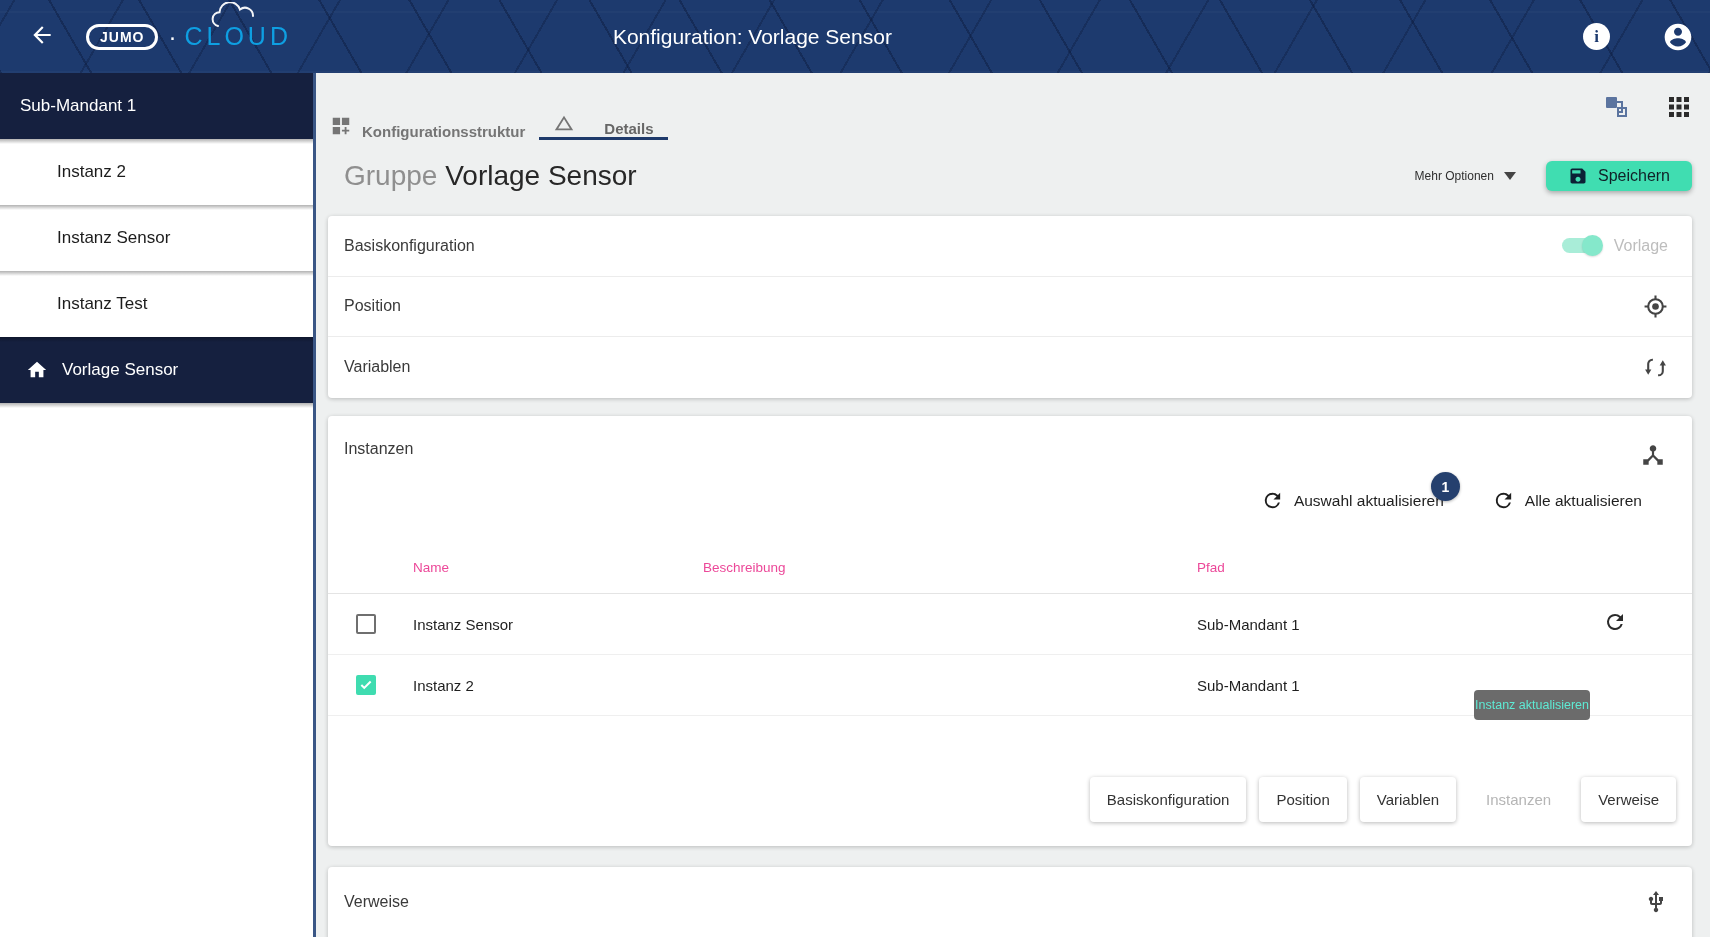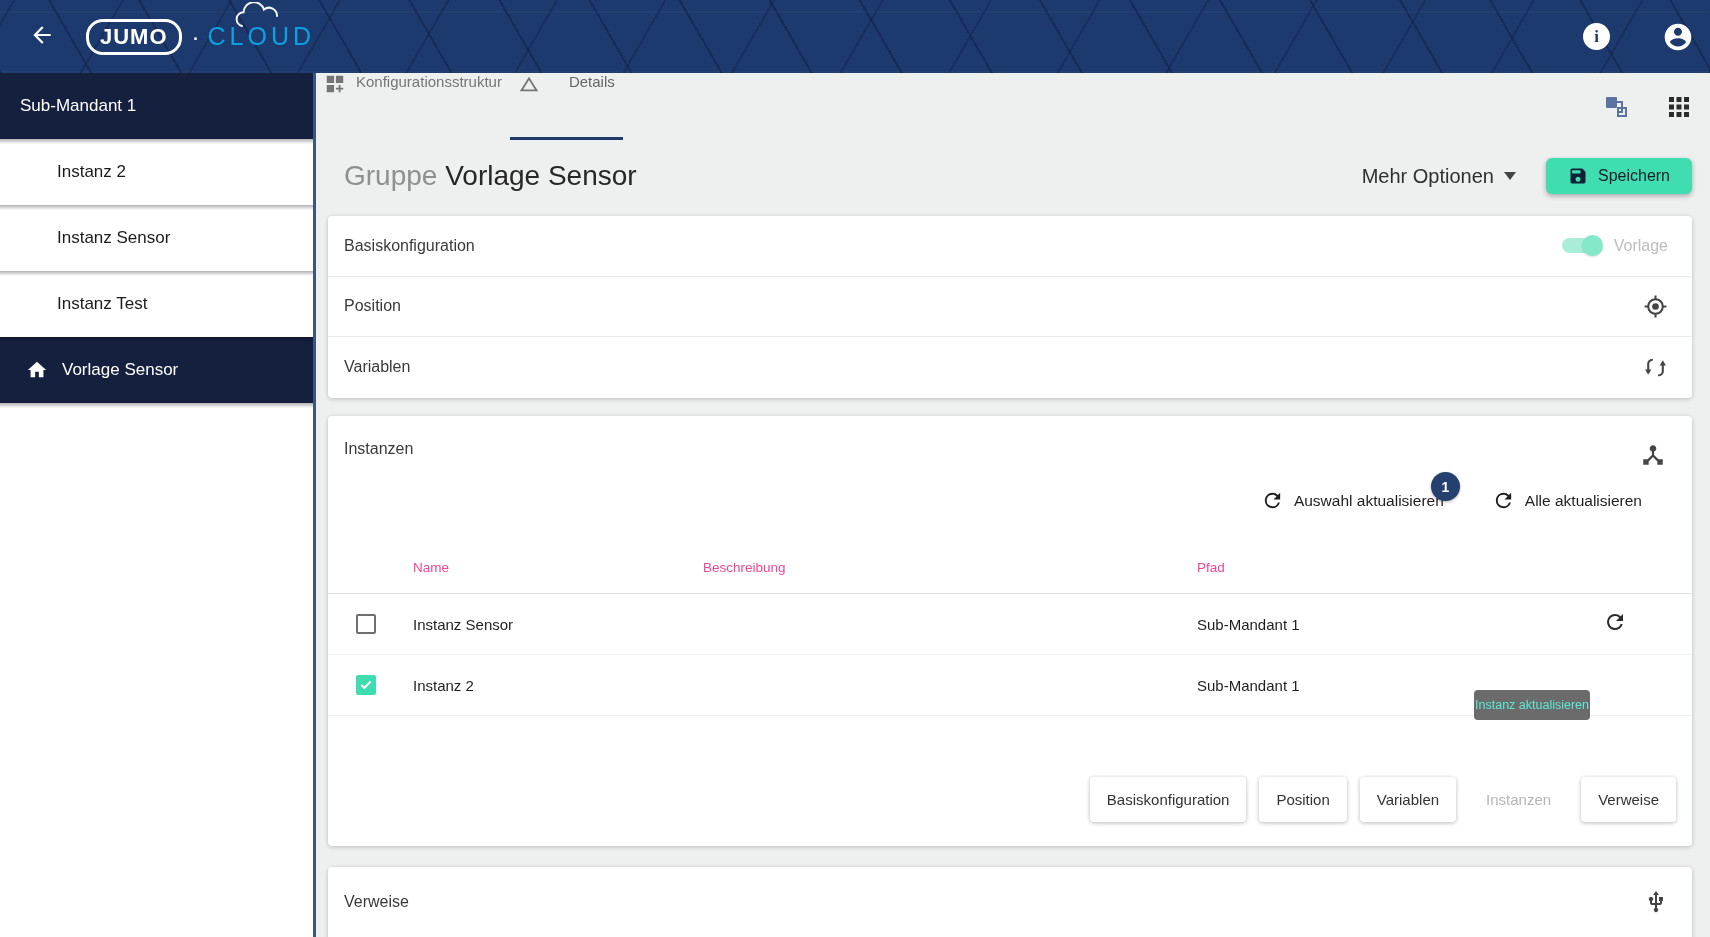--- a/index.html
+++ b/index.html
@@ -12,21 +12,21 @@
     background:#1d3a6e; display:flex; align-items:center; z-index:50; }
   .app-header::before { content:""; position:absolute; inset:0; pointer-events:none;
     background-image:
       repeating-linear-gradient(60deg, rgba(12,26,60,.45) 0 2px, transparent 2px 78px),
       repeating-linear-gradient(-60deg, rgba(12,26,60,.35) 0 2px, transparent 2px 94px),
       repeating-linear-gradient(0deg, rgba(255,255,255,.025) 0 2px, transparent 2px 60px); }
   .back-btn { position:relative; margin-left:24px; width:36px; height:36px; display:flex;
     align-items:center; justify-content:center; cursor:pointer; }
   .logo-wrap { position:relative; display:flex; align-items:center; margin-left:26px; }
   .jumo-pill { border:3px solid #fff; border-radius:17px; padding:2px 11px;
-    color:#fff; font-weight:bold; font-size:22px; letter-spacing:1px; }
+    color:#fff; font-weight:bold; font-size:14px; letter-spacing:1px; }
   .logo-sep { color:#fff; font-size:24px; margin:0 8px 0 10px; }
   .cloud-word { position:relative; color:#0ea5e9; font-size:25px; font-weight:400;
     letter-spacing:4px; opacity:.95; }
   .cloud-svg { position:absolute; left:26px; top:-20px; }
   .header-title { position:absolute; left:44%; transform:translateX(-50%);
     color:#fff; font-size:21px; white-space:nowrap; }
   .header-icons { position:absolute; right:16px; display:flex; align-items:center; gap:52px; }
   .info-circle { width:27px; height:27px; border-radius:50%; background:#fff; color:#1d3a6e;
     display:flex; align-items:center; justify-content:center; cursor:pointer;
     font-family:"Liberation Serif", serif; font-weight:bold; font-size:17px; }
@@ -41,33 +41,33 @@
     background:linear-gradient(rgba(0,0,0,.30), transparent); pointer-events:none; }
   .side-shadow-end { height:5px; background:linear-gradient(rgba(0,0,0,.30), transparent); }
   .side-item .home-ic { margin:0 14px 0 -31px; display:flex; }
   .side-divider { position:absolute; left:313px; top:73px; width:3px; height:864px; background:#3a5685; z-index:30; }
 
   
   .main { position:absolute; left:316px; top:73px; width:1394px; height:864px;
     background:#eef0f0; overflow:hidden; }
 
   .tabbar { position:relative; height:67px; display:flex; align-items:stretch; }
-  .tab { display:flex; align-items:flex-start; gap:10px; padding:0 8px; color:#757575;
-    font-size:15px; cursor:pointer; }
+  .tab { display:flex; align-items:flex-end; gap:10px; padding:0 14px; color:#757575;
+    font-size:15px; cursor:pointer;font-weight:bold; }
   .tab.active { border-bottom:3px solid #1e3a6b; color:#666;gap:29px; }
   .tabbar-right { position:absolute; right:0; top:0; height:67px; display:flex;
     align-items:center; gap:38px; padding-right:20px; }
   .iconbtn { display:flex; align-items:center; justify-content:center; cursor:pointer; }
 
   .title-row { height:72px; display:flex; align-items:center; padding:0 18px 0 28px; }
   .page-title { font-size:28px; color:#272727; font-weight:400; }
   .page-title .prefix { color:#8f8f8f; }
   .more-options { margin-left:auto; display:flex; align-items:center; gap:10px;
-    font-size:20px; color:#2f2f2f; cursor:pointer; padding:8px 6px; }
-  .save-btn { margin-left:24px; height:36px; display:flex; align-items:center; gap:10px;
+    font-size:12px; color:#2f2f2f; cursor:pointer; padding:8px 6px; }
+  .save-btn { margin-left:24px; height:30px; display:flex; align-items:center; gap:10px;
     background:#40ddb1; border:none; border-radius:6px; padding:0 22px; cursor:pointer;
     font-size:16px; color:#102027; font-family:"Liberation Sans",sans-serif;
     box-shadow:0 2px 5px rgba(0,0,0,.3); }
 
   .card { background:#fff; border-radius:4px; margin:0 18px 0 12px;
     box-shadow:0 1px 4px rgba(0,0,0,.22); }
   .card1 { margin-top:4px; }
   .crow { height:60.5px; display:flex; align-items:center; padding:0 24px 0 16px;
     border-bottom:1px solid #ececec; cursor:pointer; }
   .crow:last-child { border-bottom:none; }
@@ -131,20 +131,21 @@
     </div>
     <div class="logo-wrap">
       <span class="jumo-pill">JUMO</span>
       <span class="logo-sep">·</span>
       <span class="cloud-word">
         <svg class="cloud-svg" width="52" height="26" viewBox="0 0 52 26">
           <path d="M8 24a7 7 0 0 1 1.5-13.8A10.5 10.5 0 0 1 30 7.5 8 8 0 0 1 43 14" fill="none" stroke="#fff" stroke-width="2" stroke-linecap="round"></path>
         </svg><span>CLOUD</span>
       </span>
     </div>
+    <div class="header-title">Konfiguration: Vorlage Sensor</div>
     <div class="header-icons">
       <div class="info-circle">
           <span>i</span>
         </div>
       <div class="iconbtn">
         <svg width="32" height="32" viewBox="0 0 24 24">
             <path fill="#fff" d="M12 2C6.48 2 2 6.48 2 12s4.48 10 10 10 10-4.48 10-10S17.52 2 12 2zm0 3c1.66 0 3 1.34 3 3s-1.34 3-3 3-3-1.34-3-3 1.34-3 3-3zm0 14.2c-2.5 0-4.71-1.28-6-3.22.03-1.99 4-3.08 6-3.08 1.99 0 5.97 1.09 6 3.08-1.29 1.94-3.5 3.22-6 3.22z"></path>
           </svg>
       </div>
     </div>

